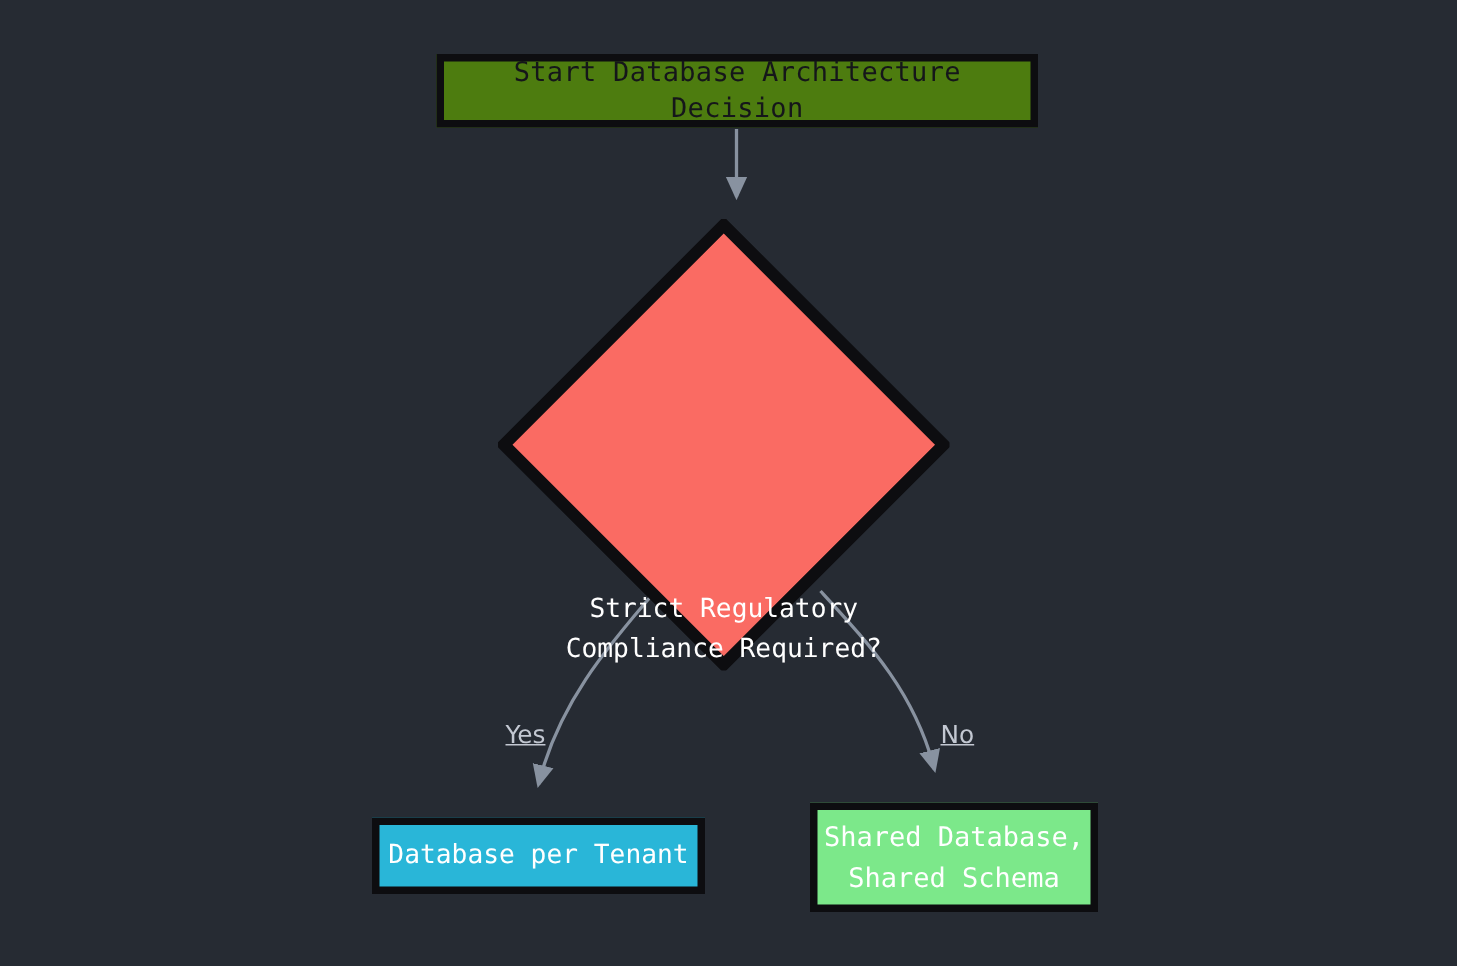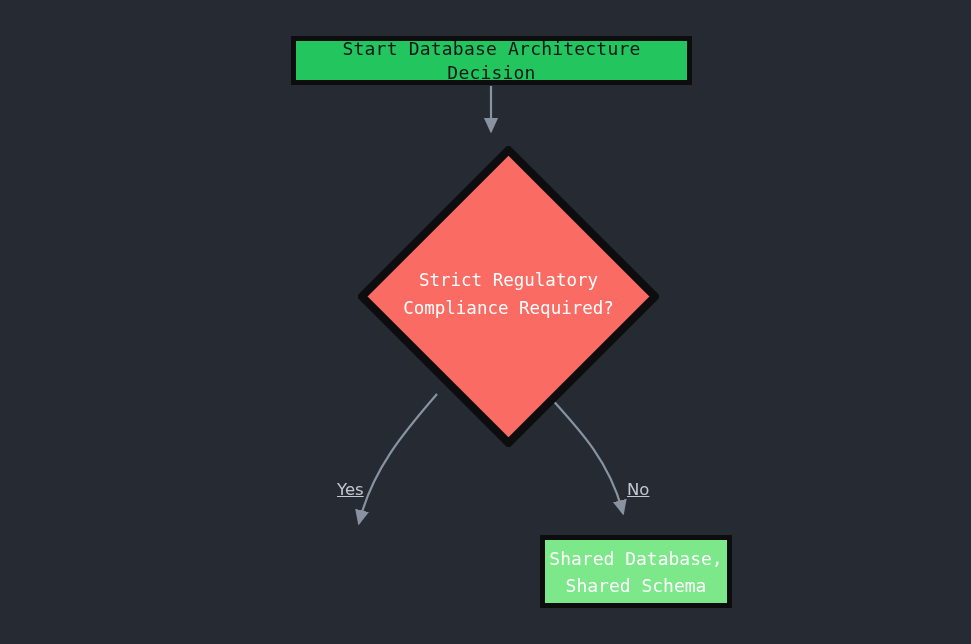--- a/index.html
+++ b/index.html
@@ -36,35 +36,36 @@
     white-space: pre-line;
     line-height: 1.32;
   }
 
   
   #node-start {
     left: 291px;
     top: 36px;
     width: 401px;
     height: 49px;
-    background: #22c55e;
+    background: #4d7c0f;
     border: 5px solid #0d0d10;
     color: #15161a;
     font-size: 18px;
     letter-spacing: 0.2px;
   }
 
   
   #node-decision {
-    left: 358px;
+    left: 332px;
     top: 146px;
     width: 301px;
     height: 301px;
     background: transparent;
     border: none;
+    align-items: flex-end;
   }
   #node-decision .diamond-shape {
     position: absolute;
     left: 0;
     top: 0;
     width: 100%;
     height: 100%;
   }
   #node-decision .diamond-label {
     position: relative;
@@ -141,20 +142,23 @@
   </div>
 
   <div class="node" id="node-decision">
     <svg class="diamond-shape" viewBox="0 0 301 301" preserveAspectRatio="none" xmlns="http://www.w3.org/2000/svg">
       <polygon points="150.5,4 297,150.5 150.5,297 4,150.5" fill="#fa6b63" stroke="#0d0d10" stroke-width="8" stroke-linejoin="miter"></polygon>
     </svg>
     <span class="diamond-label">Strict Regulatory
 Compliance Required?</span>
   </div>
 
+  <div class="node" id="node-per-tenant">
+    <span>Database per Tenant</span>
+  </div>
 
   <div class="node" id="node-shared">
     <span>Shared Database,
 Shared Schema</span>
   </div>
 
   <span class="edge-label" id="edge-label-yes">Yes</span>
 
   <span class="edge-label" id="edge-label-no">No</span>
 

